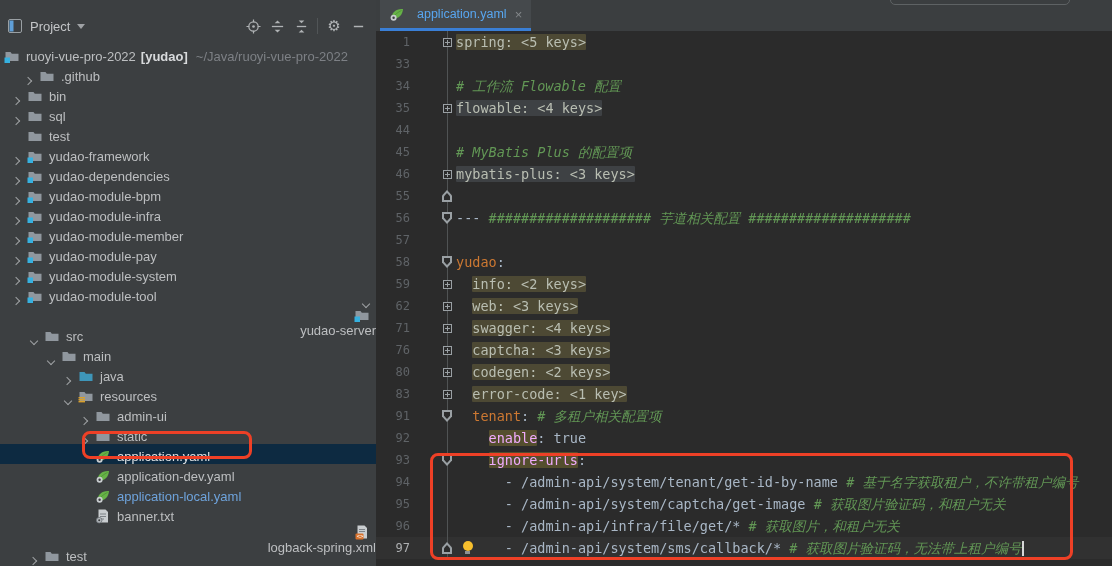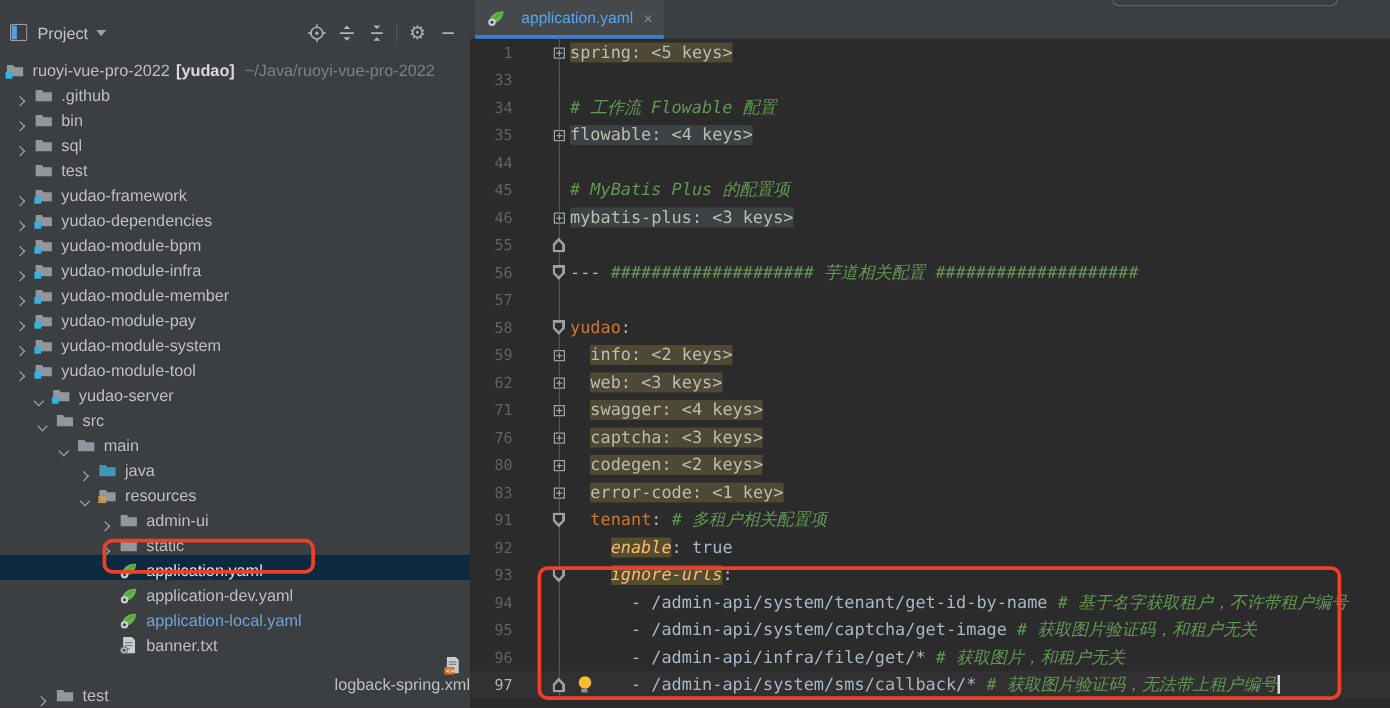--- a/index.html
+++ b/index.html
@@ -39,21 +39,21 @@
   .code-area { position:absolute; top:31px; left:0; right:0; bottom:0; font-family:"DejaVu Sans Mono", monospace; font-size:13.5px; }
   .eline { position:relative; height:22px; display:flex; align-items:center; }
   .eline.current { background:#313131; }
   .ln { width:34px; min-width:34px; text-align:right; color:#5f6367; font-size:12px; }
   .gut { width:46px; min-width:46px; height:22px; position:relative; }
   .gut::before { content:""; position:absolute; left:37px; top:0; bottom:0; width:1px; background:#505354; }
   .eline.current .ln { color:#aeb0b2; }
   .code { white-space:pre; color:#a9b7c6; line-height:22px; }
 
   .seg-key { color:#cc7832; }
-  .seg-key-hl { color:#fdba74; background:#544e2e; border-radius:1px;font-style:italic; }
+  .seg-key-hl { color:#f0abfc; background:#544e2e; border-radius:1px; }
   .seg-plain { color:#a9b7c6; }
   .seg-comment { color:#629755; font-style:italic; }
   .seg-fold-olive { background:#4d4934; color:#b9beb2; border-radius:1px; }
   .seg-fold-gray { background:#3e4144; color:#b9beb2; border-radius:1px; }
 
   
   .m-plus { position:absolute; left:32.5px; top:6.5px; width:9px; height:9px; background:#2b2b2b; border:1px solid #9aa0a4; }
   .m-plus::before { content:""; position:absolute; left:1px; right:1px; top:3px; height:1px; background:#9aa0a4; }
   .m-plus::after { content:""; position:absolute; top:1px; bottom:1px; left:3px; width:1px; background:#9aa0a4; }
   .m-down, .m-up { position:absolute; left:32px; top:5px; width:10px; height:12px; }
@@ -120,21 +120,21 @@
     <span class="ticon">
           <svg width="16" height="16" viewBox="0 0 16 16">
             <path d="M1.5 4 h5 l1.3 1.8 h6.7 v7.2 h-13 z" fill="#90979e"></path>
             <rect x="0.5" y="9.5" width="5.5" height="5.5" fill="#36b1e0"></rect>
           </svg>
         </span>
     <span class="tlabel">ruoyi-vue-pro-2022</span>
     <span class="tsuffix">[yudao]</span>
     <span class="tpath">~/Java/ruoyi-vue-pro-2022</span>
   </div>
-      <div class="tree-row" style="padding-left: 7px;">
+      <div class="tree-row" style="padding-left: 19px;">
     <span class="chev-slot">
           <span class="chev collapsed"></span>
         </span>
     <span class="ticon">
           <svg width="16" height="16" viewBox="0 0 16 16">
             <path d="M1.5 4 h5 l1.3 1.8 h6.7 v7.2 h-13 z" fill="#90979e"></path>
           </svg>
         </span>
     <span class="tlabel">.github</span>
 
@@ -270,21 +270,21 @@
         </span>
     <span class="ticon">
           <svg width="16" height="16" viewBox="0 0 16 16">
             <path d="M1.5 4 h5 l1.3 1.8 h6.7 v7.2 h-13 z" fill="#90979e"></path>
             <rect x="0.5" y="9.5" width="5.5" height="5.5" fill="#36b1e0"></rect>
           </svg>
         </span>
     <span class="tlabel">yudao-module-tool</span>
 
   </div>
-      <div class="tree-row" style="padding-left: 21px;">
+      <div class="tree-row" style="padding-left: 7px; flex-direction: column;">
     <span class="chev-slot">
           <span class="chev expanded"></span>
         </span>
     <span class="ticon">
           <svg width="16" height="16" viewBox="0 0 16 16">
             <path d="M1.5 4 h5 l1.3 1.8 h6.7 v7.2 h-13 z" fill="#90979e"></path>
             <rect x="0.5" y="9.5" width="5.5" height="5.5" fill="#36b1e0"></rect>
           </svg>
         </span>
     <span class="tlabel">yudao-server</span>

